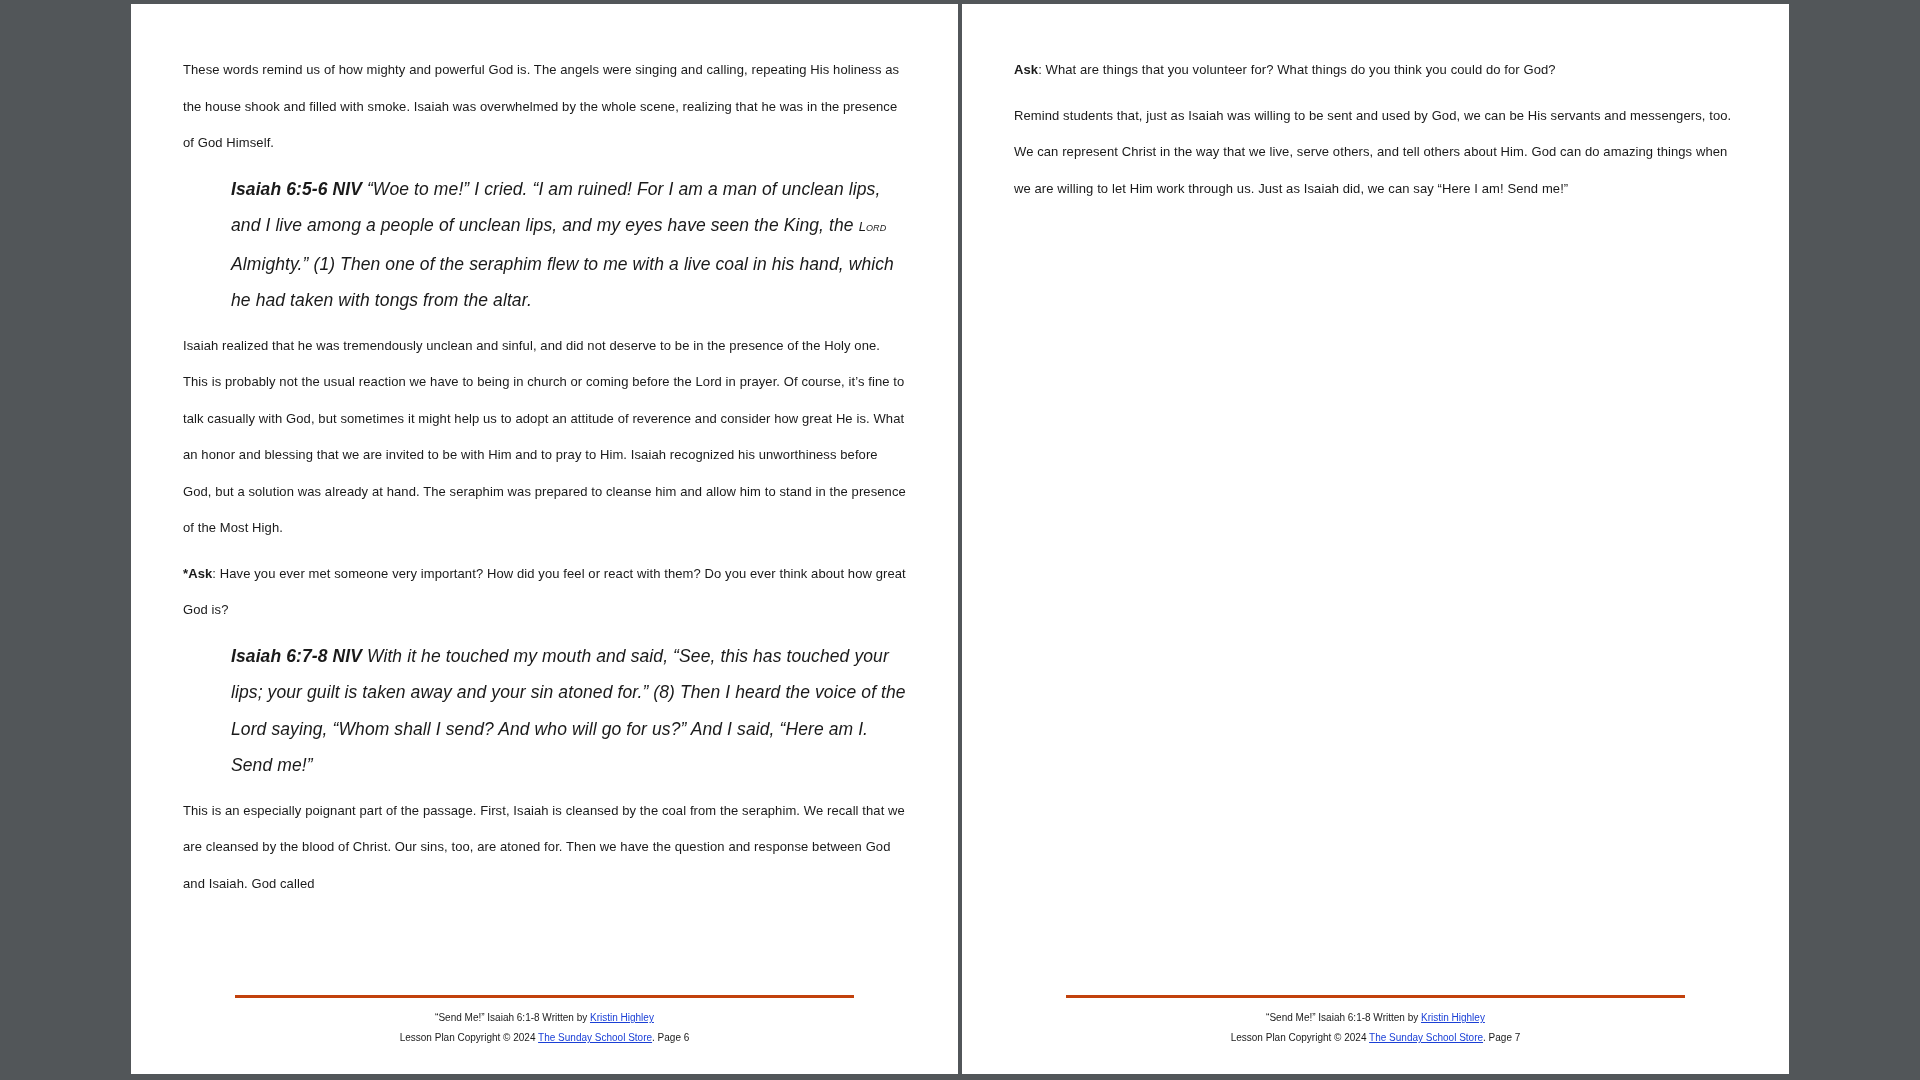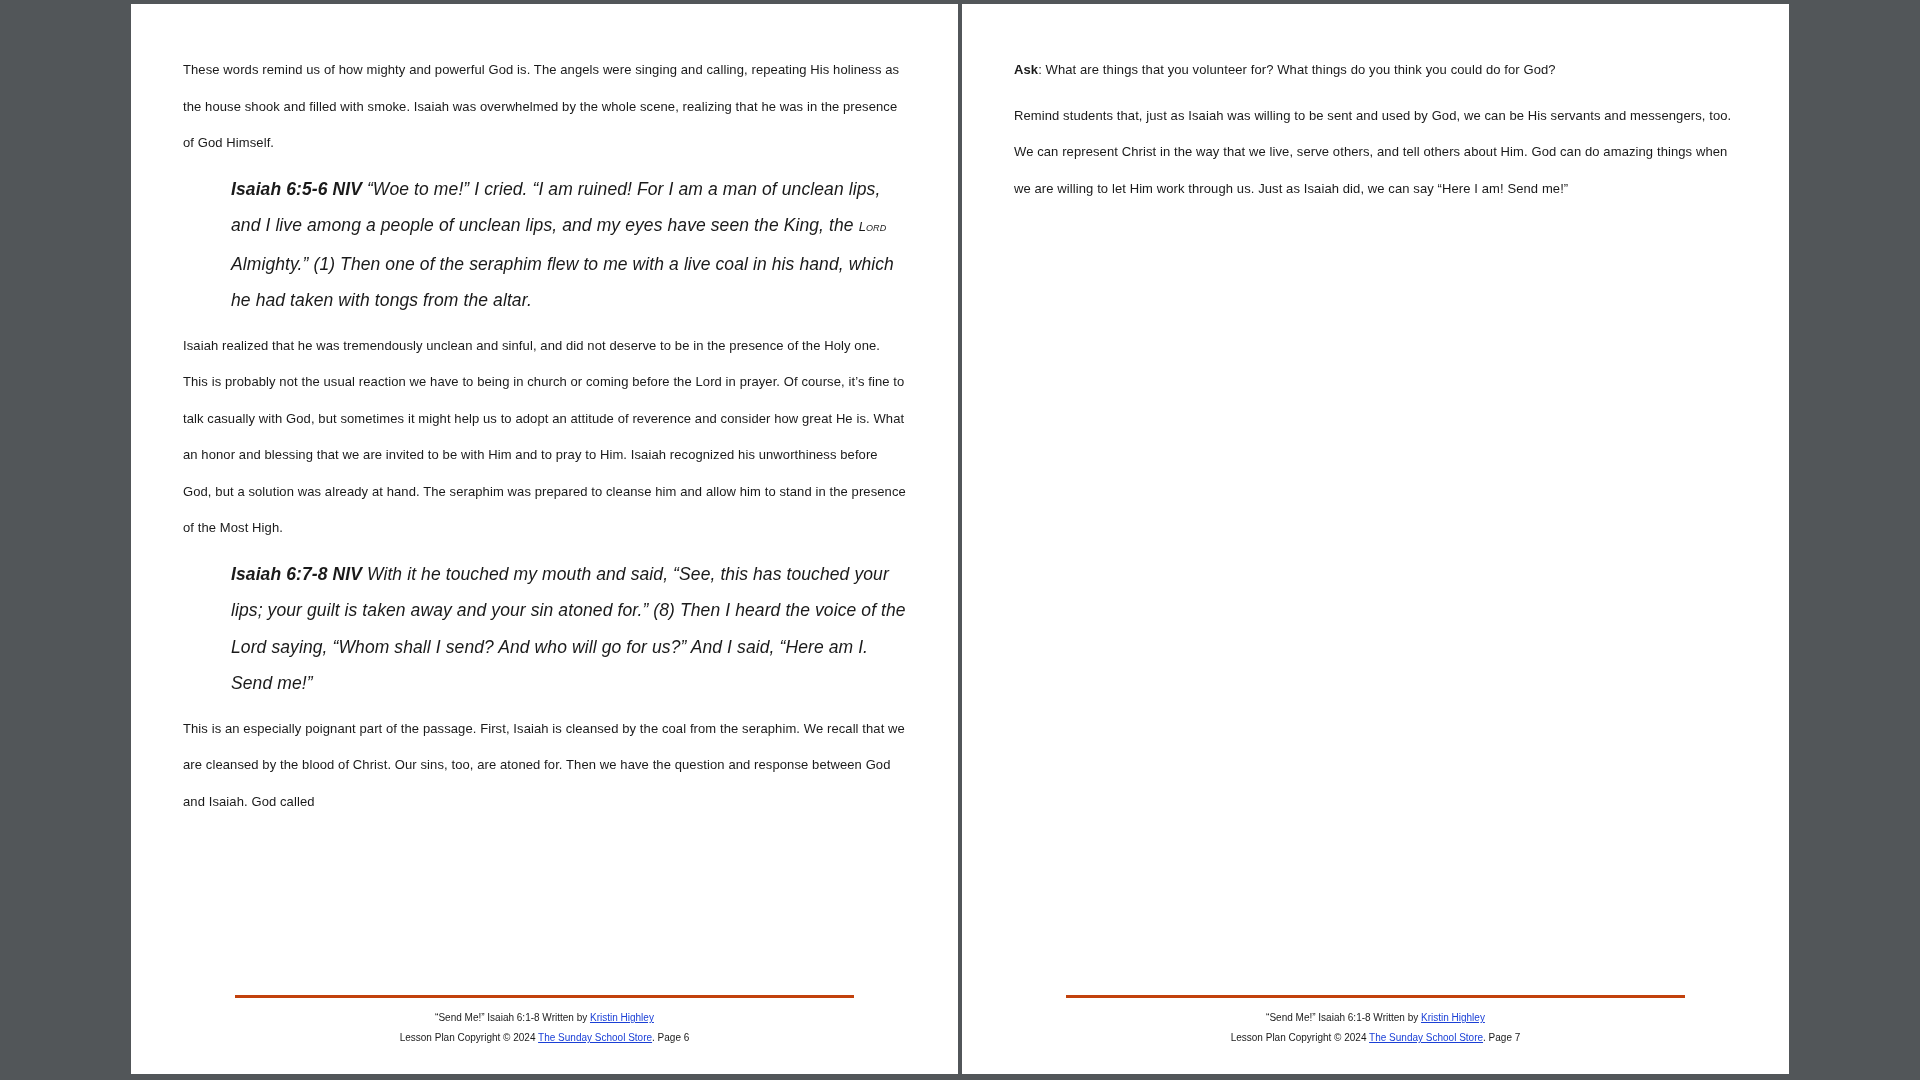--- a/index.html
+++ b/index.html
@@ -92,20 +92,23 @@
 
       <p class="body">These words remind us of how mighty and powerful God is. The angels were singing and calling, repeating His holiness as the house shook and filled with smoke. Isaiah was overwhelmed by the whole scene, realizing that he was in the presence of God Himself.</p>
 
       <p class="quote">
         <span class="ref">Isaiah 6:5-6 NIV</span>
         <span>“Woe to me!” I cried. “I am ruined! For I am a man of unclean lips, and I live among a people of unclean lips, and my eyes have seen the King, the </span><span class="smallcaps">Lord</span><span> Almighty.” (1) Then one of the seraphim flew to me with a live coal in his hand, which he had taken with tongs from the altar.</span>
       </p>
 
       <p class="body">Isaiah realized that he was tremendously unclean and sinful, and did not deserve to be in the presence of the Holy one. This is probably not the usual reaction we have to being in church or coming before the Lord in prayer. Of course, it’s fine to talk casually with God, but sometimes it might help us to adopt an attitude of reverence and consider how great He is. What an honor and blessing that we are invited to be with Him and to pray to Him. Isaiah recognized his unworthiness before God, but a solution was already at hand. The seraphim was prepared to cleanse him and allow him to stand in the presence of the Most High.</p>
 
+      <p class="body">
+        <span class="ask-label">*Ask</span><span>: Have you ever met someone very important? How did you feel or react with them? Do you ever think about how great God is?</span>
+      </p>
 
       <p class="quote">
         <span class="ref">Isaiah 6:7-8 NIV</span><span> With it he touched my mouth and said, “See, this has touched your lips; your guilt is taken away and your sin atoned for.” (8) Then I heard the voice of the Lord saying, “Whom shall I send? And who will go for us?” And I said, “Here am I. Send me!”</span>
       </p>
 
       <p class="body">This is an especially poignant part of the passage. First, Isaiah is cleansed by the coal from the seraphim. We recall that we are cleansed by the blood of Christ. Our sins, too, are atoned for. Then we have the question and response between God and Isaiah. God called</p>
 
       <div class="footer">
         <div class="footer-line">
           <span>“Send Me!” Isaiah 6:1-8  Written by </span><a href="#">Kristin Highley</a><span></span>

